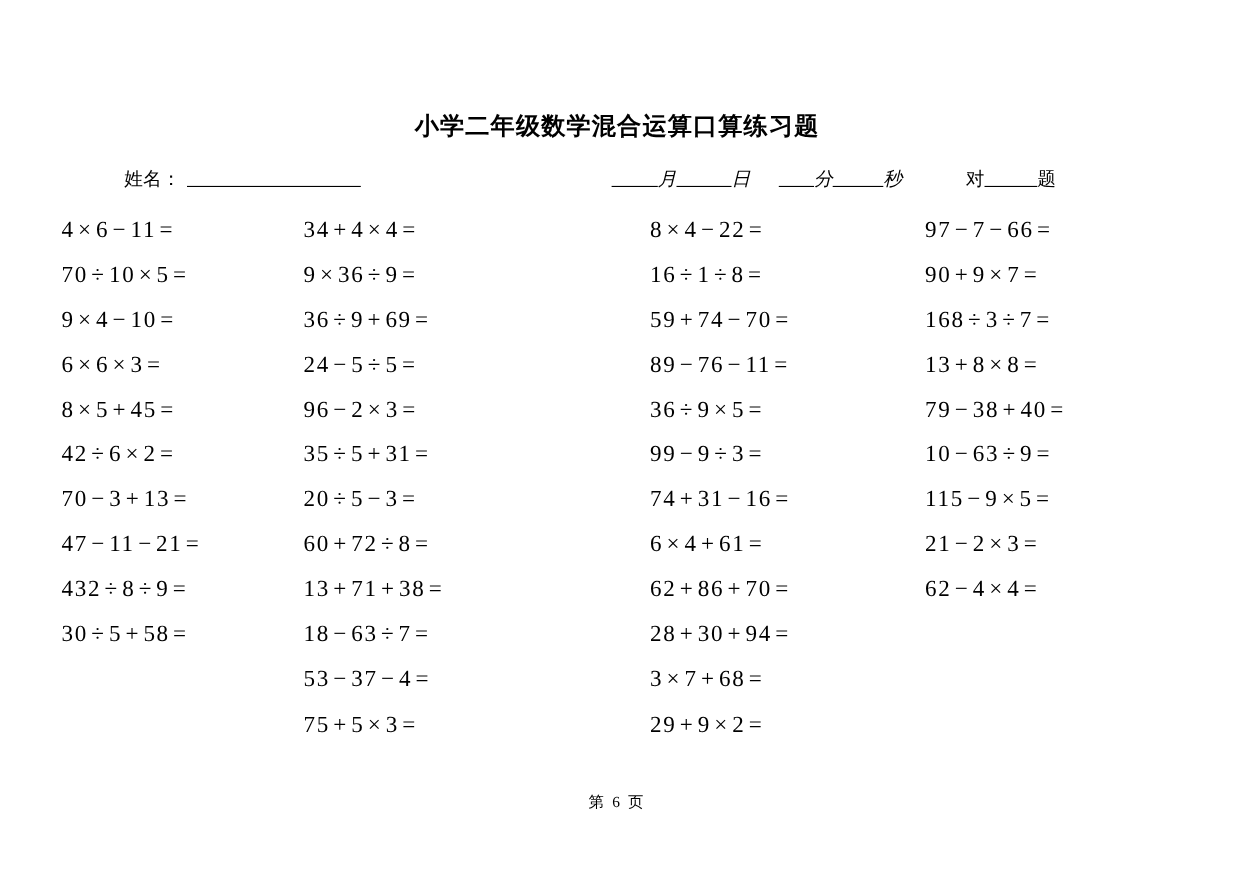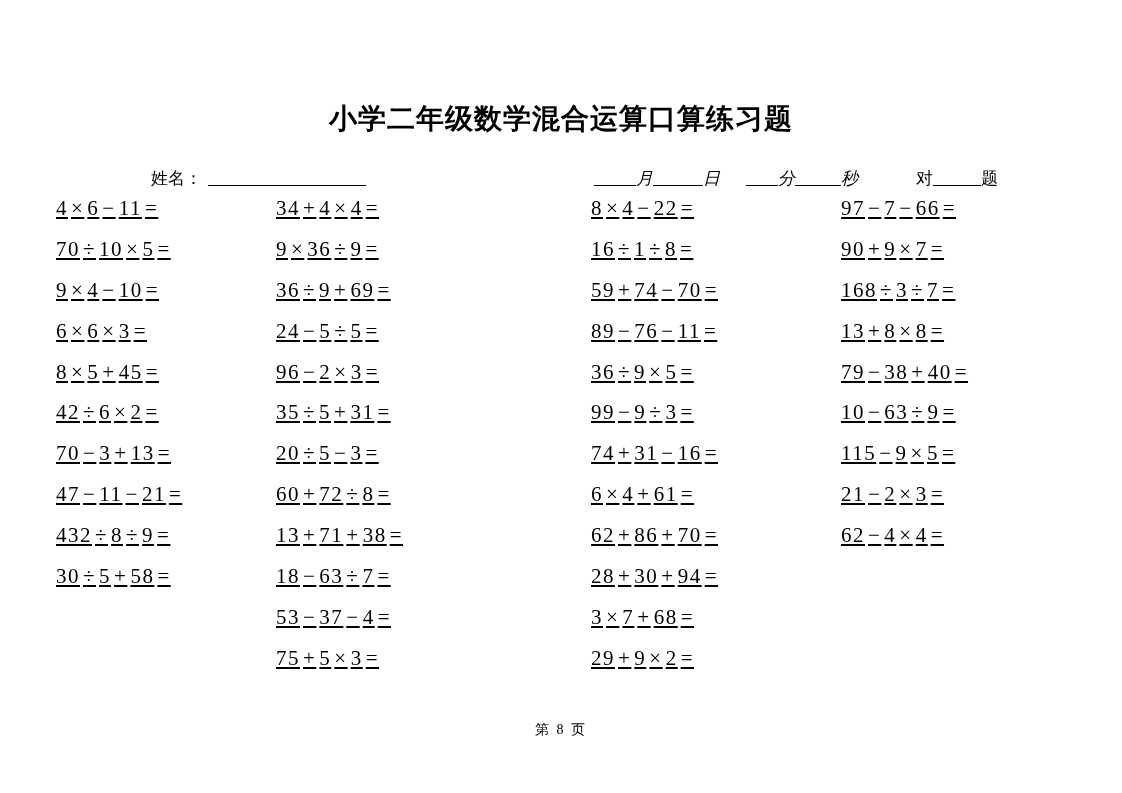--- a/index.html
+++ b/index.html
@@ -13,33 +13,32 @@
     overflow: hidden;
   }
   .title {
     position: absolute;
     top: 100px;
     left: 0;
     right: 0;
     text-align: center;
     font-family: "Liberation Sans", sans-serif;
     font-weight: 700;
-    font-size: 28px;
+    font-size: 22px;
     letter-spacing: 1px;
     white-space: nowrap;
   }
   .header {
     position: absolute;
-    top: 167px;
+    top: 151px;
     left: 0;
     right: 0;
     height: 28px;
     font-size: 17px;
     white-space: nowrap;
-    margin-left: 38px;
   }
   .name-group  { position: absolute; left: 113px; top: 0; }
   .date-group  { position: absolute; left: 556px; top: 0; font-style: italic; }
   .score-group { position: absolute; left: 878px; top: 0; }
   .blank {
     display: inline-block;
     border-bottom: 1px solid #000;
     height: 15px;
     vertical-align: -2px;
   }
@@ -49,21 +48,20 @@
   .minute-blank { width: 32px; }
   .second-blank { width: 46px; }
   .correct-blank{ width: 48px; }
   .hgap { display: inline-block; width: 26px; }
   .problems {
     position: absolute;
     left: 56px;
     top: 188px;
     display: grid;
     grid-template-columns: 220px 315px 250px auto;
-    text-decoration: underline;
   }
   .problem-column { display: block; }
   .problem {
     height: 40.9px;
     line-height: 40.9px;
     font-size: 21px;
     letter-spacing: 1.5px;
     white-space: nowrap;
   }
   .problem .op { padding: 0 3px; }
@@ -143,15 +141,15 @@
         <div class="problem">168<span class="op">÷</span>3<span class="op">÷</span>7<span class="op">=</span></div>
         <div class="problem">13<span class="op">+</span>8<span class="op">×</span>8<span class="op">=</span></div>
         <div class="problem">79<span class="op">−</span>38<span class="op">+</span>40<span class="op">=</span></div>
         <div class="problem">10<span class="op">−</span>63<span class="op">÷</span>9<span class="op">=</span></div>
         <div class="problem">115<span class="op">−</span>9<span class="op">×</span>5<span class="op">=</span></div>
         <div class="problem">21<span class="op">−</span>2<span class="op">×</span>3<span class="op">=</span></div>
         <div class="problem">62<span class="op">−</span>4<span class="op">×</span>4<span class="op">=</span></div>
       </div>
     </div>
 
-  <div class="footer">第 8 页</div>
+  <div class="footer">第 6 页</div>
 
 </div>
 
 </body></html>

